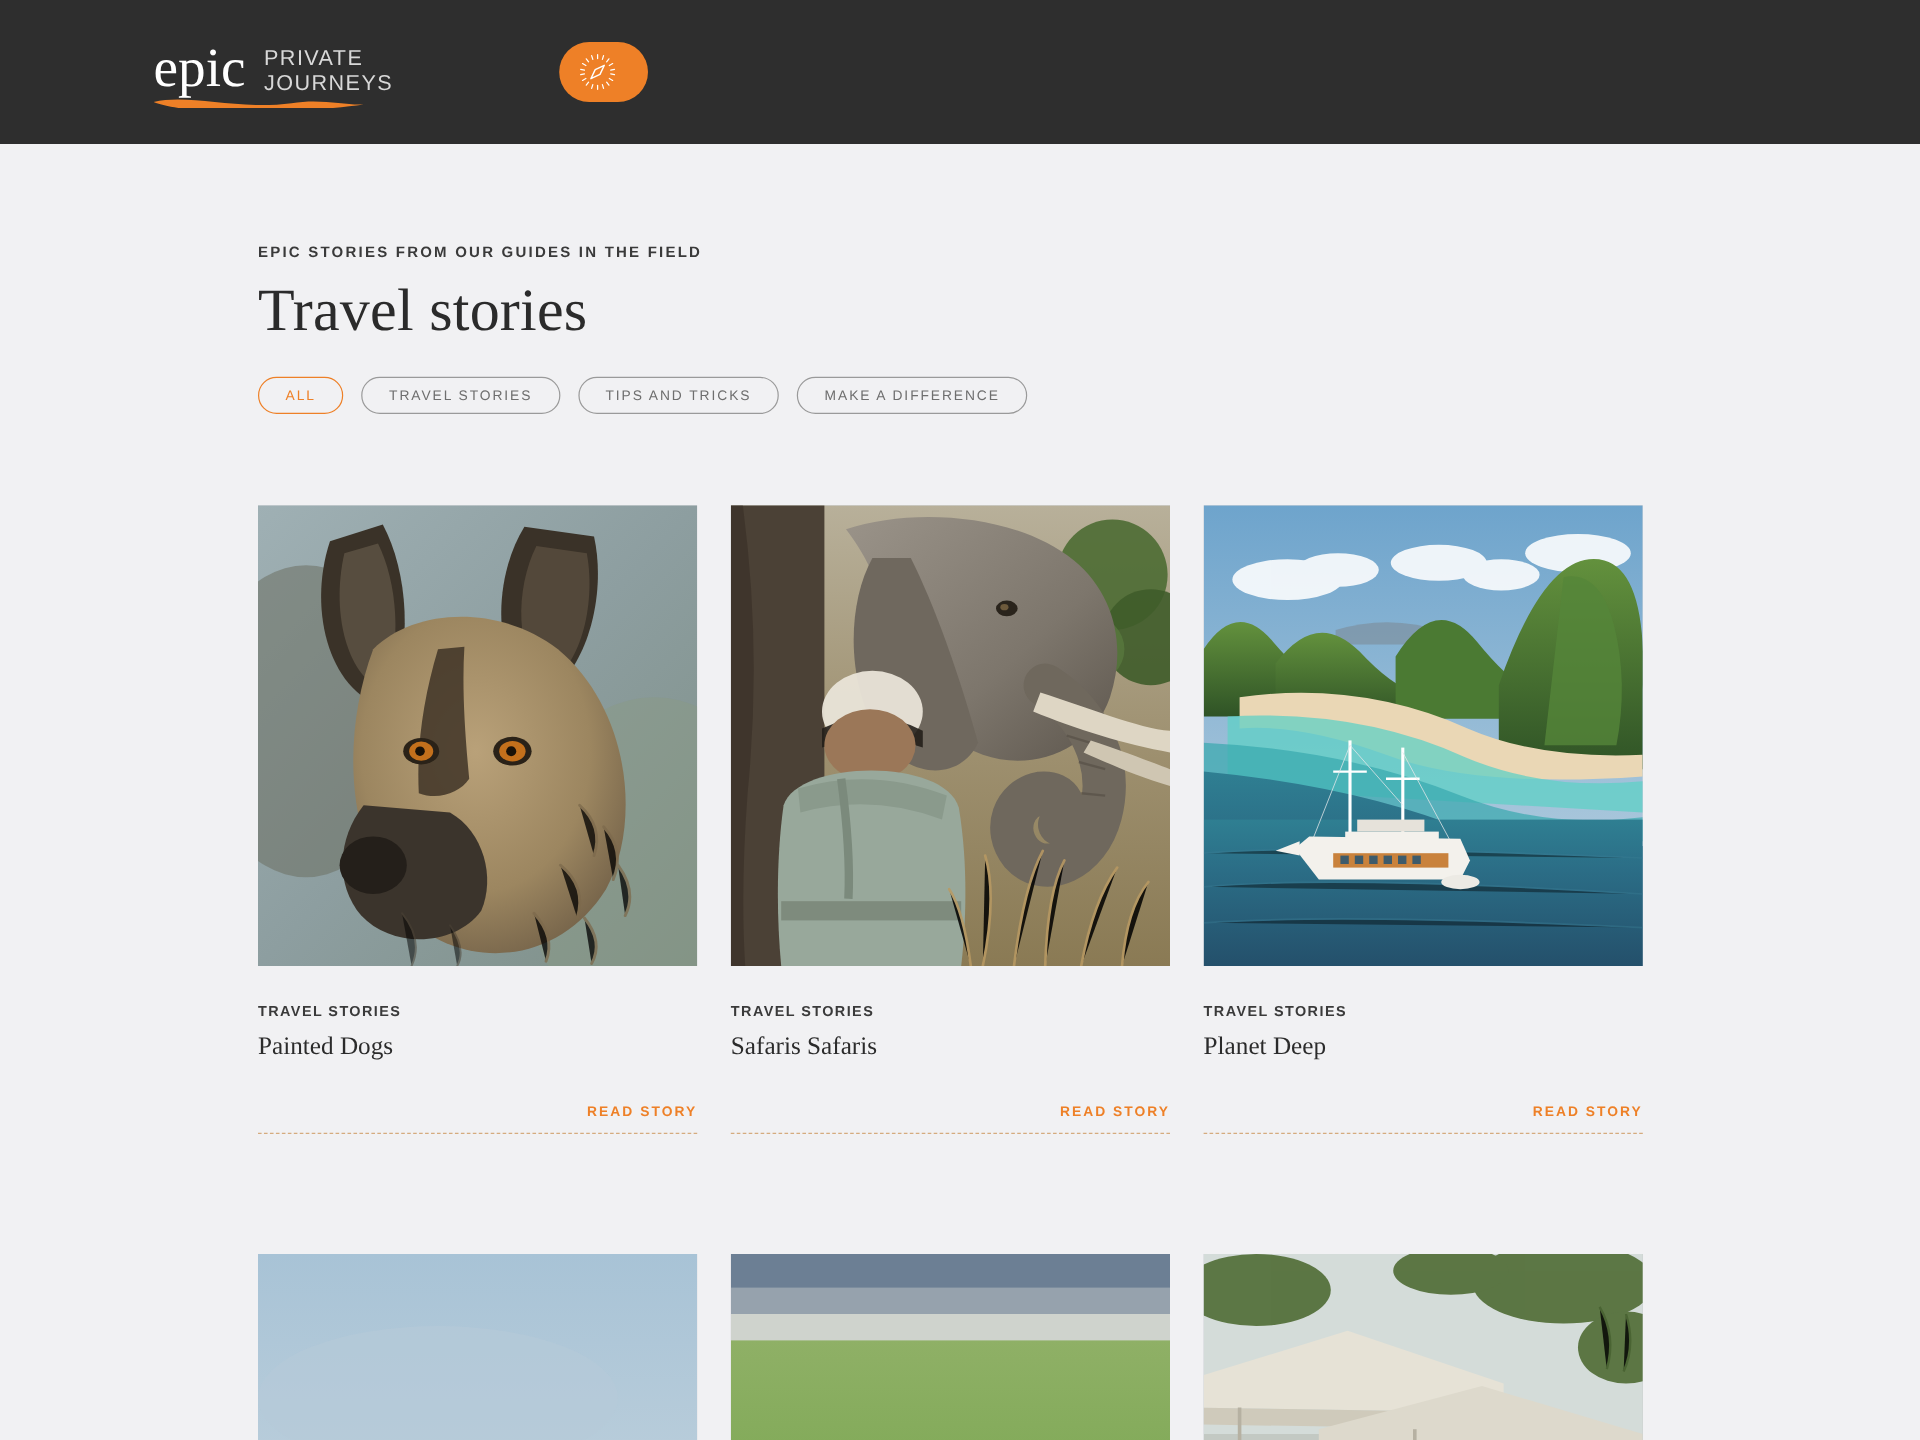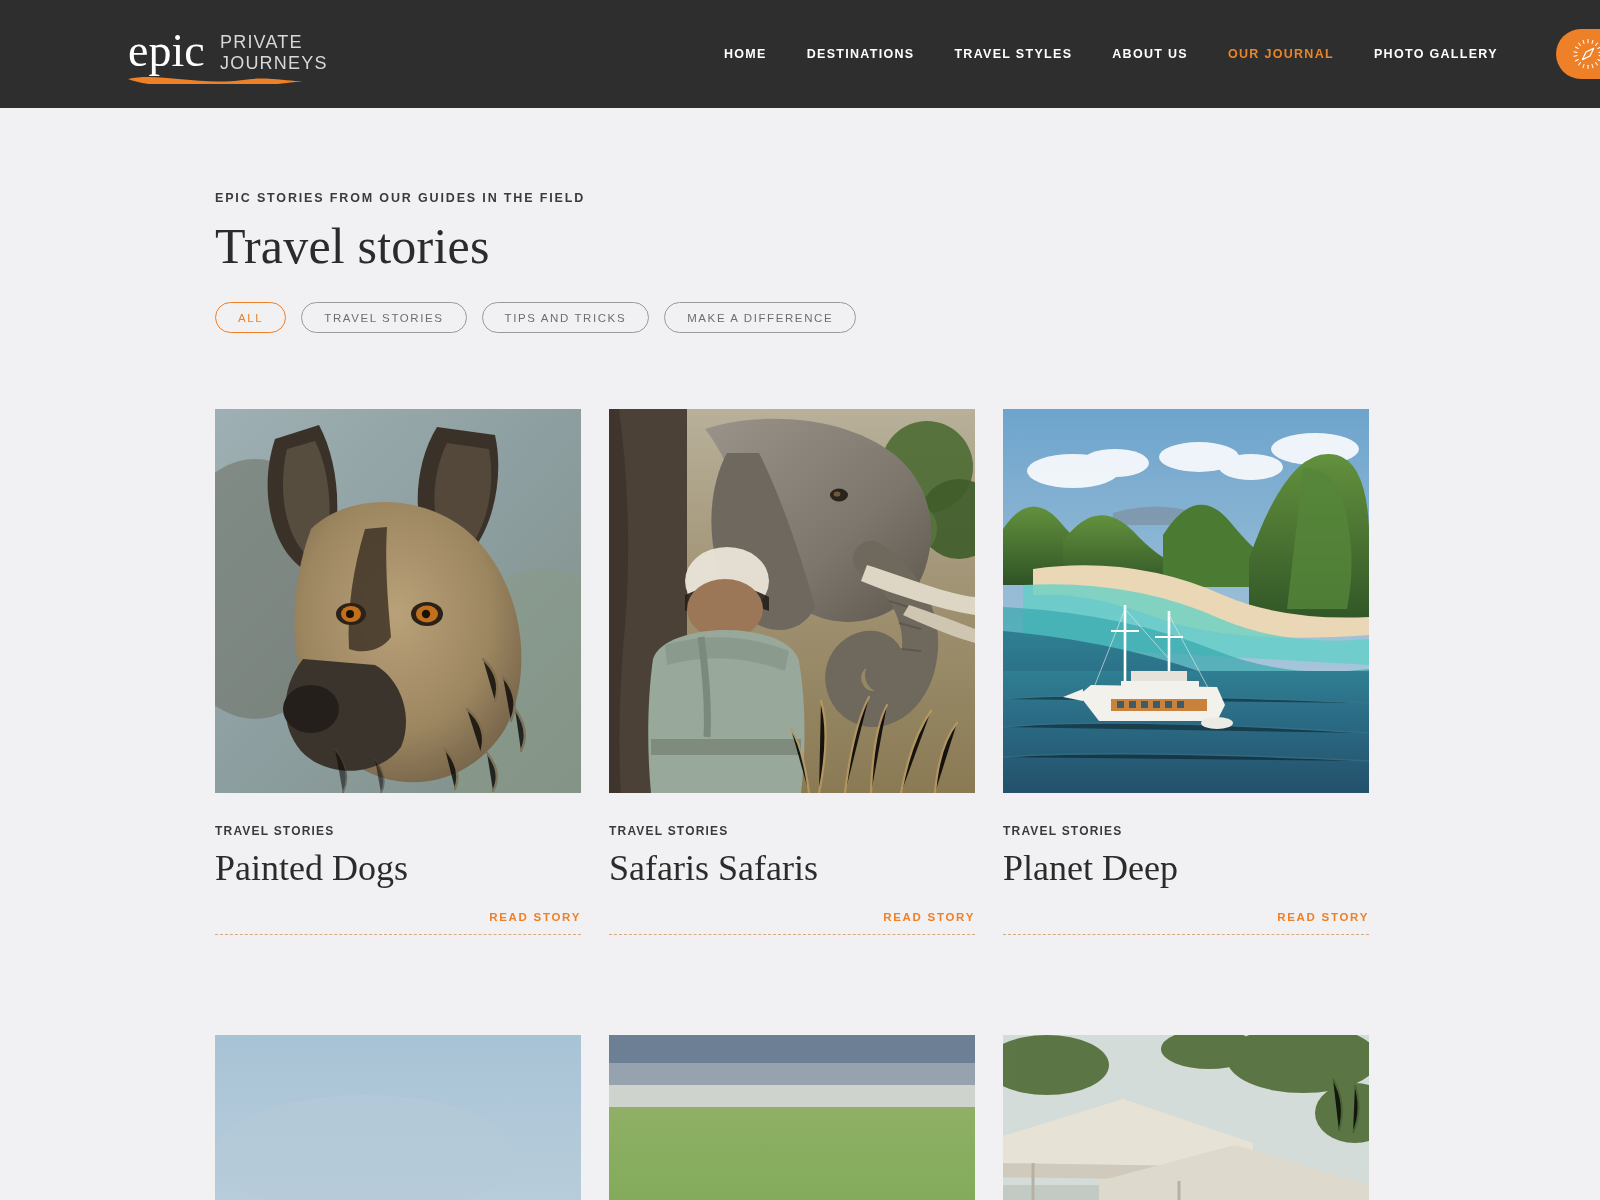--- a/index.html
+++ b/index.html
@@ -12,21 +12,21 @@
 
   body {
     background: #f1f1f3;
     font-family: "Liberation Sans", sans-serif;
     color: #2b2b2b;
   }
 
   
   .site-header {
     width: 100%;
-    height: 108px;
+    height: 120px;
     background: #2e2e2e;
     display: flex;
     align-items: center;
     padding: 0 56px 0 0;
     position: relative;
     text-align: right;
   }
 
   .logo {
     width: 300px;
@@ -157,29 +157,29 @@
     font-size: 12px;
     font-weight: bold;
     letter-spacing: 1.2px;
     text-transform: uppercase;
     color: #3a3a3a;
   }
 
   .card-title {
     margin-top: 9px;
     font-family: "Liberation Serif", serif;
-    font-size: 36px;
+    font-size: 21px;
     font-weight: normal;
     color: #2b2b2b;
     line-height: 1.2;
     cursor: pointer;
   }
 
   .card-footer {
-    margin-top: 17px;
+    margin-top: 33px;
     padding-bottom: 9px;
     border-bottom: 1px dashed #d5ab7e;
     text-align: right;
   }
   .read-story {
     font-size: 11.5px;
     font-weight: bold;
     letter-spacing: 1.7px;
     text-transform: uppercase;
     color: #ee8027;
@@ -197,28 +197,20 @@
 
   <a class="logo">
     <svg class="logo-svg" viewBox="0 0 300 60" width="300" height="60">
       <text x="0" y="42" font-family="Liberation Serif, serif" font-size="46" fill="#ffffff">epic</text>
       <text x="92" y="24" font-family="Liberation Sans, sans-serif" font-size="18" letter-spacing="1.2" fill="#d8d8d8">PRIVATE</text>
       <text x="92" y="45" font-family="Liberation Sans, sans-serif" font-size="18" letter-spacing="1.2" fill="#d8d8d8">JOURNEYS</text>
       <path d="M0 55 C 30 48, 70 62, 115 56 C 140 52, 160 58, 175 57 C 140 62, 80 66, 36 62 C 18 60, 8 58, 0 55 Z" fill="#ee8027"></path>
     </svg>
   </a>
 
-  <nav class="main-nav">
-    <a class="nav-item">HOME</a>
-    <a class="nav-item">DESTINATIONS</a>
-    <a class="nav-item">TRAVEL STYLES</a>
-    <a class="nav-item">ABOUT US</a>
-    <a class="nav-item active">OUR JOURNAL</a>
-    <a class="nav-item">PHOTO GALLERY</a>
-  </nav>
 
   <button class="enquire-btn">
     <svg class="compass-icon" viewBox="0 0 40 40">
       <g stroke="#ffffff" stroke-width="1.3" stroke-linecap="round">
         <line x1="20" y1="2" x2="20" y2="6"></line>
         <line x1="26.2" y1="3" x2="25" y2="6.8"></line>
         <line x1="31.8" y1="6.3" x2="29.4" y2="9.4"></line>
         <line x1="35.7" y1="11.2" x2="32.2" y2="13.2"></line>
         <line x1="37.6" y1="17.2" x2="33.7" y2="18"></line>
         <line x1="37.6" y1="22.8" x2="33.7" y2="22"></line>

